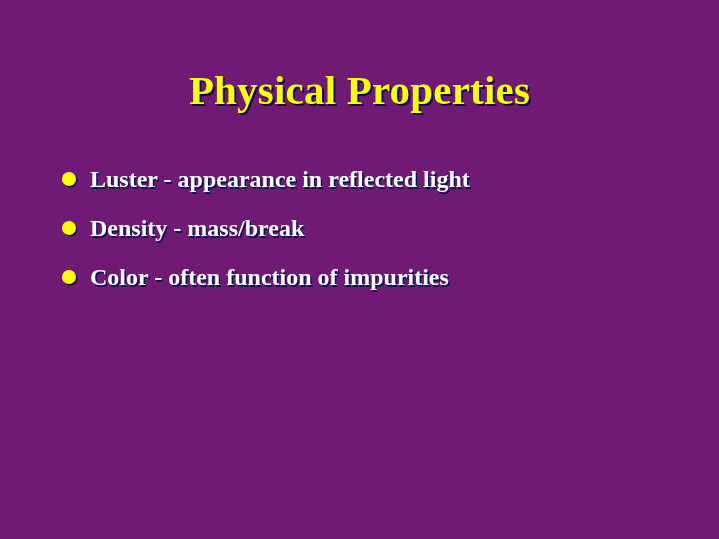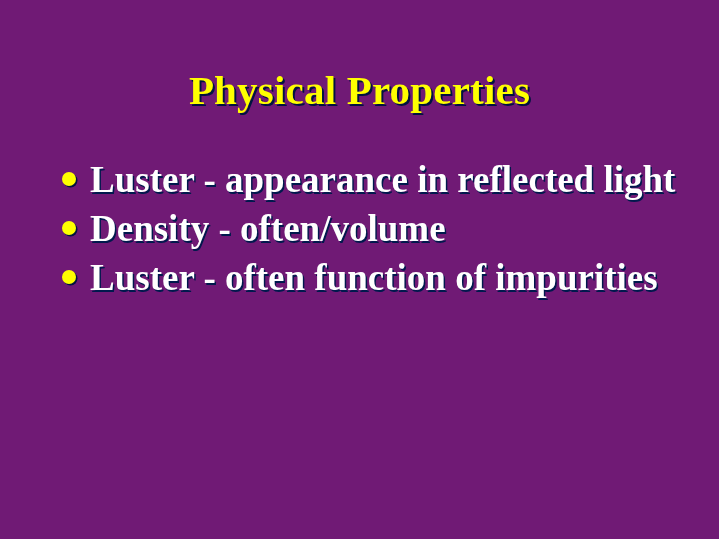--- a/index.html
+++ b/index.html
@@ -40,21 +40,21 @@
     top: 157px;
     width: 630px;
     margin: 0;
     padding: 0;
     list-style: none;
   }
   .bullet-item {
     position: relative;
     padding-left: 32px;
     margin: 0 0 4px 0;
-    font-size: 37px;
+    font-size: 24px;
     font-weight: bold;
     line-height: 45px;
     color: #ffffff;
     text-shadow: 1.5px 1.5px 0 #00194d;
   }
   .bullet-marker {
     position: absolute;
     left: 4px;
     top: 15px;
     width: 14px;
@@ -78,23 +78,23 @@
 
     <li class="bullet-item">
       <span class="bullet-marker"></span>
       <span class="bullet-text">Luster - appearance in reflected light</span>
     </li>
 
 
 
     <li class="bullet-item">
       <span class="bullet-marker"></span>
-      <span class="bullet-text">Density - often/volume</span>
+      <span class="bullet-text">Density - mass/break</span>
     </li>
 
     <li class="bullet-item">
       <span class="bullet-marker"></span>
-      <span class="bullet-text">Luster - often function of impurities</span>
+      <span class="bullet-text">Color - often function of impurities</span>
     </li>
 
 
   </ul>
 </div>
 
 </body></html>

